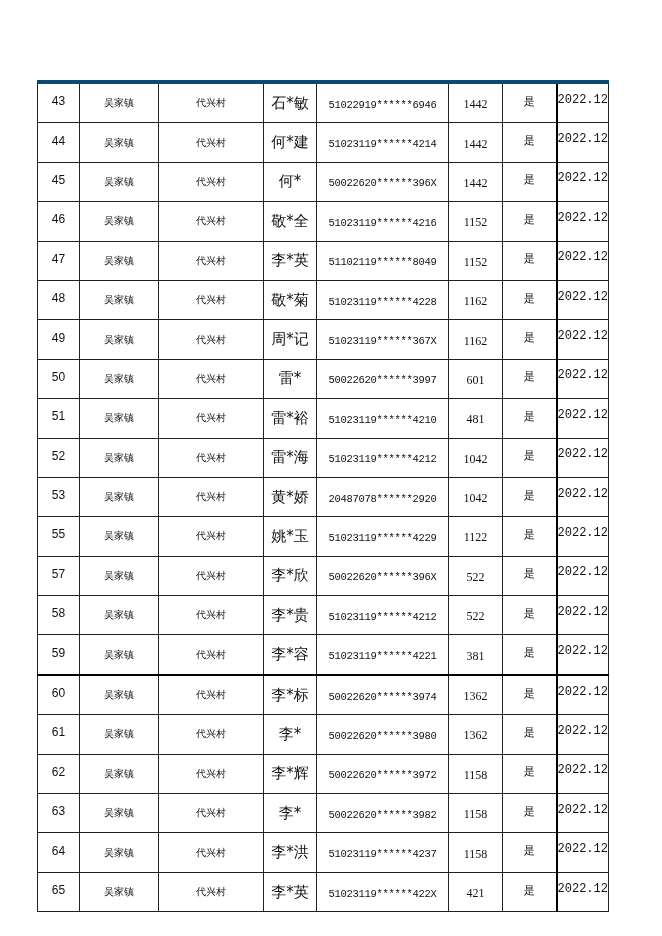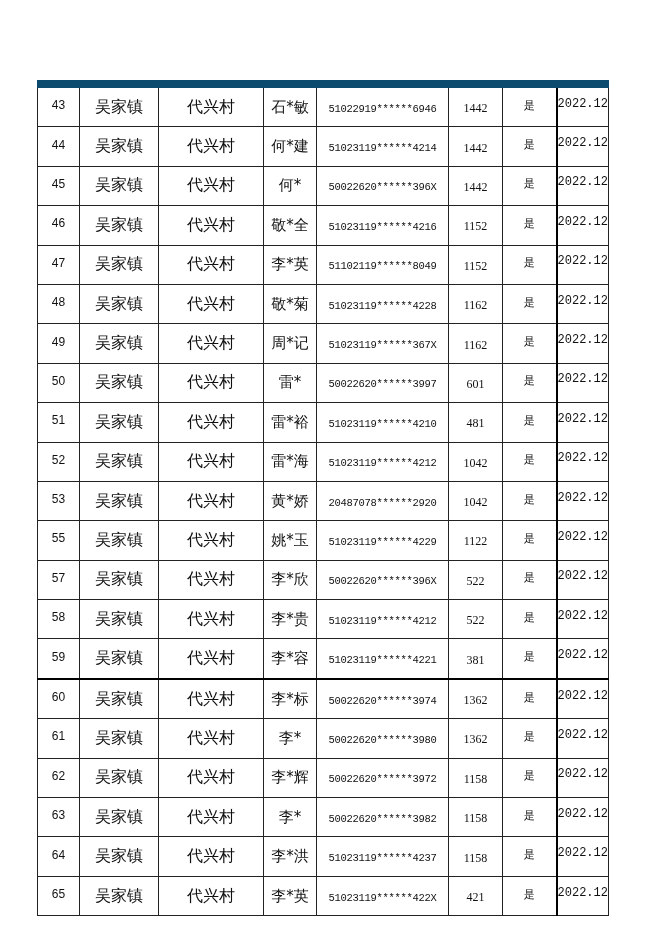--- a/index.html
+++ b/index.html
@@ -18,41 +18,41 @@
     .sheet {
       position: absolute;
       left: 37px;
       top: 80px;
       width: 571px;
     }
     table {
       border-collapse: collapse;
       table-layout: fixed;
       width: 571px;
-      border-top: 8px solid #0c4a6e;
+      border-top: 4px solid #0c4a6e;
       border-bottom: 1.5px solid #000;
       border-radius: 13px;
     }
     td {
       border: 1px solid #222;
       height: 31.4px;
       padding: 0;
       text-align: center;
       vertical-align: middle;
       font-size: 11.5px;
       white-space: nowrap;
       overflow: hidden;
     }
     td.num { font-family: "Liberation Sans", sans-serif; font-size: 12px; padding-bottom: 4px; }
     td.id { font-family: "Liberation Mono", "DejaVu Sans Mono", monospace; font-size: 10.5px; letter-spacing: -0.3px; padding-top: 3px; margin-left: 40px;}
     td.amount { font-family: "Liberation Serif", serif; font-size: 12px; padding-top: 3px;}
     td.flag { font-size: 11px; padding-bottom: 4px; }
     td.date { font-family: Liberation Mono, monospace; font-size: 12px; border-left: 2px solid #000; padding-bottom: 7px; }
     td.name { font-size: 15px; }
-    td.town, td.village { font-size: 16px; }
+    td.town, td.village { font-size: 10px; }
     tr.thick-bottom td { border-bottom: 2px solid #000; }
     col.c1 { width: 42px; }
     col.c2 { width: 79px; }
     col.c3 { width: 105px; }
     col.c4 { width: 53px; }
     col.c5 { width: 132px; }
     col.c6 { width: 54px; }
     col.c7 { width: 54px; }
     col.c8 { width: 52px; }
   </style>

